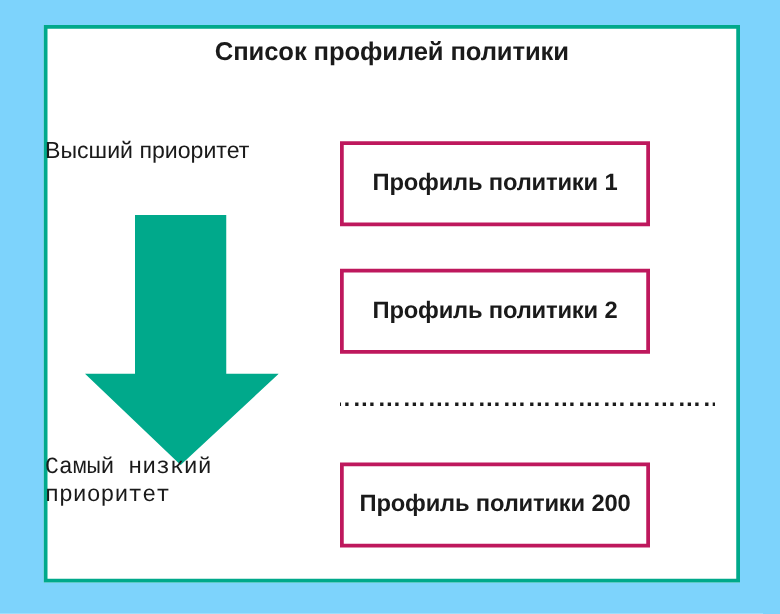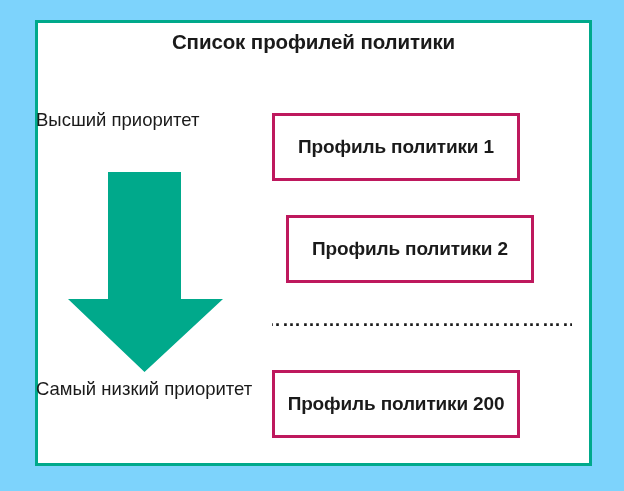--- a/index.html
+++ b/index.html
@@ -58,23 +58,24 @@
     text-align: left;
     white-space: nowrap;
   }
   .priority-label.top {
     left: 36px;
     top: 108px;
     width: 232px;
   }
   .priority-label.bottom {
     left: 36px;
-    top: 377px;
+    top: 362px;
     width: 232px;
     white-space: normal;
+    font-family: Liberation Mono, monospace;
   }
 
   
   .arrow-wrap {
     position: absolute;
     left: 68px;
     top: 172px;
     width: 155px;
     height: 200px;
   }
@@ -98,21 +99,21 @@
     justify-content: center;
   }
   .profile-box .box-label {
     font-size: 19px;
     font-weight: bold;
     color: #1a1a1a;
     letter-spacing: -0.15px;
     white-space: nowrap;
   }
   .profile-box.box-1 { top: 113px; }
-  .profile-box.box-2 { top: 215px; margin-left: 14px; }
+  .profile-box.box-2 { top: 215px; }
   .profile-box.box-3 { top: 370px; }
 
   
   .dotted-continuation {
     position: absolute;
     left: 272px;
     top: 305px;
     width: 300px;
     height: 30px;
     display: flex;

